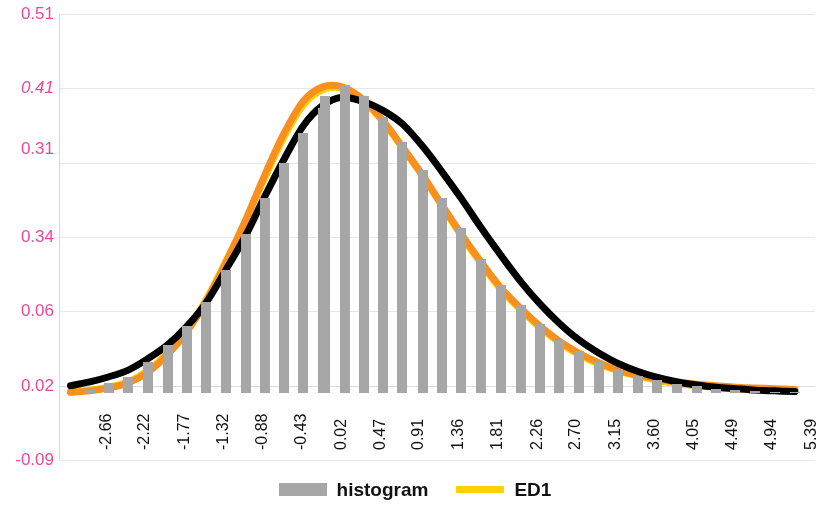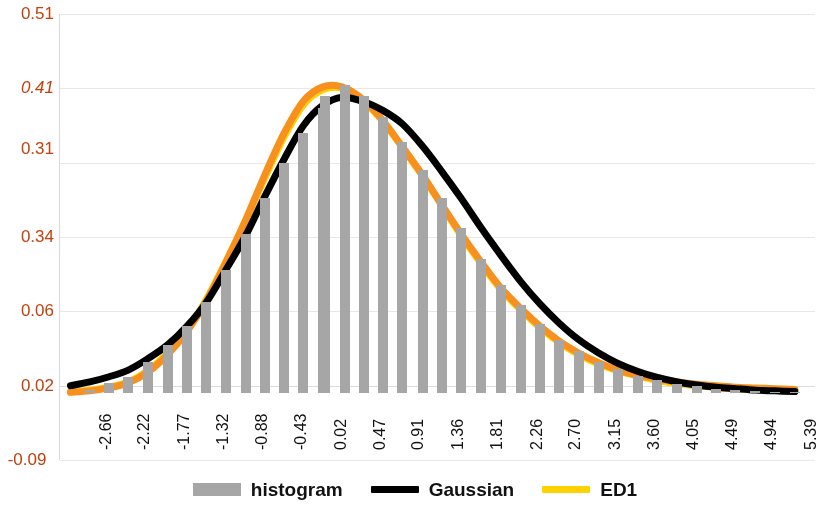--- a/index.html
+++ b/index.html
@@ -12,21 +12,21 @@
 
   
   .plot-area{position:absolute;left:60px;top:14px;width:755px;height:446px;}
   .axis-y{position:absolute;left:59px;top:14px;width:1px;height:446px;background:#d9d9d9;}
   .gridline{position:absolute;left:0;width:755px;height:1px;background:#e8e8e8;}
   .gridline.base{background:#dcdcdc;}
 
   
   .ytick{
     position:absolute;right:0;width:54px;text-align:right;
-    font-size:17px;color:#c2410c;line-height:1;
+    font-size:17px;color:#ec4899;line-height:1;
   }
 
   
   .xtick{
     position:absolute;top:0;
     font-size:16px;color:#111;white-space:nowrap;
     transform-origin:left top;
     transform:rotate(-90deg);
   }
 
@@ -61,21 +61,21 @@
       <div class="gridline" style="left: 60px; top: 460px;"></div>
     </div>
   <div class="axis-y"></div>
   <div id="ytick-layer">
       <div class="ytick" style="top: 5px; right: 776px;">0.51</div>
       <div class="ytick" style="top: 79px; right: 776px; font-style: italic;">0.41</div>
       <div class="ytick" style="top: 140px; right: 776px;">0.31</div>
       <div class="ytick" style="top: 228px; right: 776px;">0.34</div>
       <div class="ytick" style="top: 302px; right: 776px;">0.06</div>
       <div class="ytick" style="top: 377px; right: 776px;">0.02</div>
-      <div class="ytick" style="top: 451px; right: 776px; text-align: center;">-0.09</div>
+      <div class="ytick" style="top: 451px; right: 776px;">-0.09</div>
     </div>
 
   <div class="plot-area">
     <div id="bars-layer">
         <div class="bar" style="left: 5.51044px; width: 10px; height: 0px; bottom: 66.9px; background: rgb(166, 166, 166);"></div>
         <div class="bar" style="left: 24.7796px; width: 10px; height: 2.97333px; bottom: 66.9px; background: rgb(166, 166, 166);"></div>
         <div class="bar" style="left: 44.0487px; width: 10px; height: 9.66333px; bottom: 66.9px; background: rgb(166, 166, 166);"></div>
         <div class="bar" style="left: 63.3179px; width: 10px; height: 16.3533px; bottom: 66.9px; background: rgb(166, 166, 166);"></div>
         <div class="bar" style="left: 82.587px; width: 10px; height: 31.22px; bottom: 66.9px; background: rgb(166, 166, 166);"></div>
         <div class="bar" style="left: 102.732px; width: 10px; height: 48.3167px; bottom: 66.9px; background: rgb(166, 166, 166);"></div>
@@ -141,21 +141,17 @@
       <div class="xtick" style="left: 762.441px; top: 450px;">4.94</div>
       <div class="xtick" style="left: 801.855px; top: 450px;">5.39</div>
     </div>
 
   <div class="legend" id="legend">
       <div class="legend-item">
         <span class="swatch-box" style="background: rgb(166, 166, 166);"></span>
         <span class="legend-label">histogram</span>
       </div>
       <div class="legend-item">
-        <span class="swatch-line" style="background: rgb(0, 0, 0);"></span>
-        <span class="legend-label">Gaussian</span>
-      </div>
-      <div class="legend-item">
         <span class="swatch-line" style="background: rgb(255, 209, 0);"></span>
         <span class="legend-label">ED1</span>
       </div>
     </div>
 </div>
 
 </body></html>

